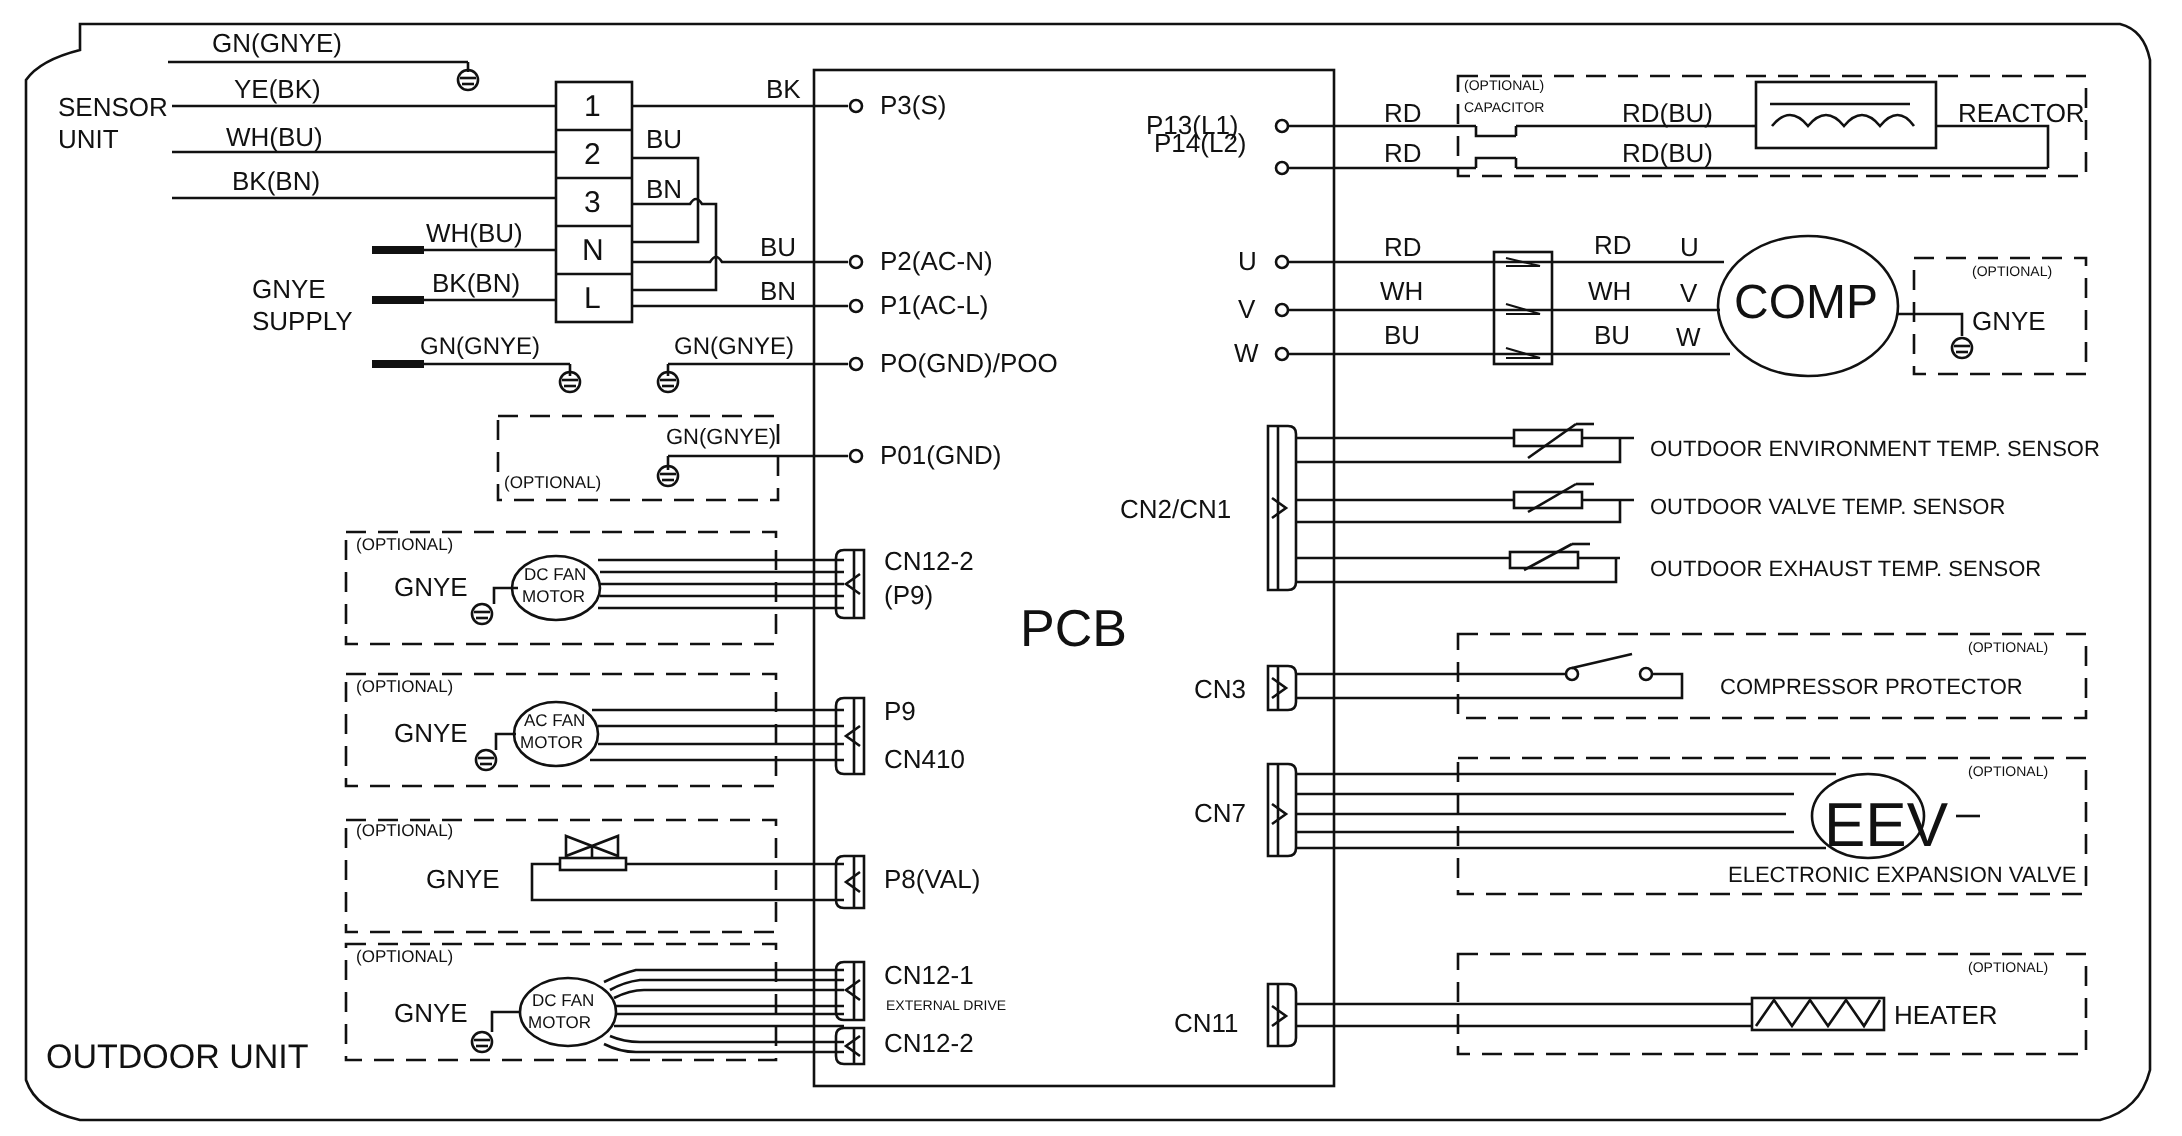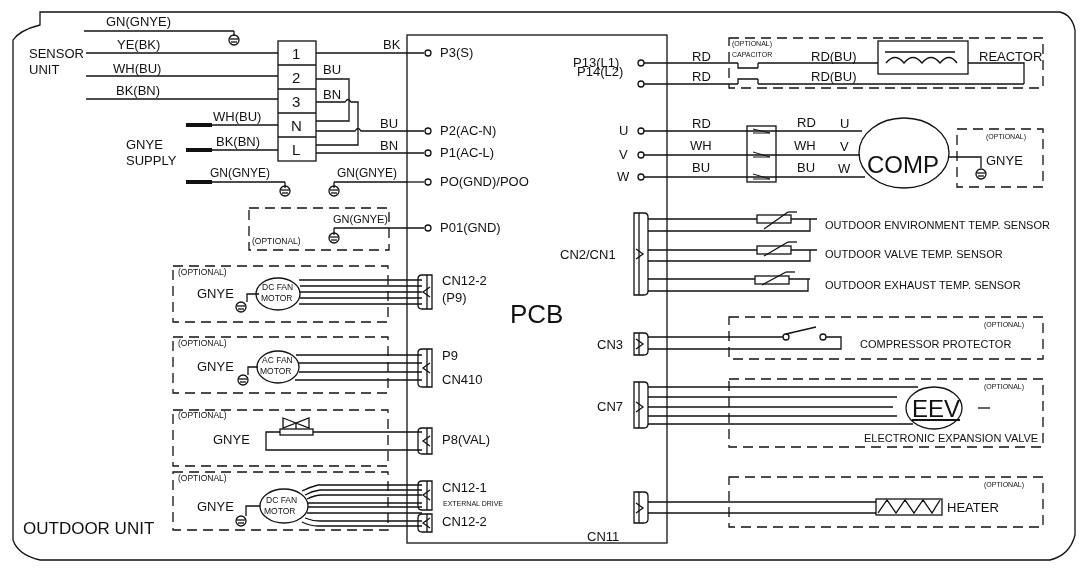--- a/index.html
+++ b/index.html
@@ -6,22 +6,22 @@
   body{width:1091px;height:568px;overflow:hidden;font-family:"Liberation Sans","DejaVu Sans",sans-serif;}
   #stage{position:relative;width:1091px;height:568px;}
   svg{position:absolute;left:0;top:0;}
   .t{position:absolute;white-space:nowrap;color:#111;line-height:1;}
   .s13{font-size:13px;}
   .s12{font-size:12px;}
   .s11{font-size:11px;}
   .s9{font-size:8.5px;}
   .s7{font-size:7px;}
   .big{font-size:26px;}
-  .comp{font-size:24px;margin-top:13px;}
-  .eev{font-size:24px;text-decoration:underline;}
+  .comp{font-size:24px;}
+  .eev{font-size:31px;}
   .s15{font-size:15px;}
   .s17{font-size:17px;}
 </style>
 </head>
 <body>
 
 <div id="stage">
 <svg width="1091" height="568" viewBox="0 0 1091 568" stroke="#111" fill="none" stroke-width="1.3">
 
   <path d="M40,25 Q20,30 13,40 L13,540 Q18,555 40,560 L1050,560 Q1070,555 1075,535 L1075,30 Q1072,15 1060,12 L40,12 Z" stroke-width="1.3"></path>
@@ -328,21 +328,21 @@
 <span class="t big" style="left:510px;top:301px">PCB</span>
 
 <span class="t s13" style="left:573px;top:56px">P13(L1)</span>
 <span class="t s13" style="left:577px;top:65px">P14(L2)</span>
 <span class="t s13" style="left:619px;top:124px">U</span>
 <span class="t s13" style="left:619px;top:148px">V</span>
 <span class="t s13" style="left:617px;top:170px">W</span>
 <span class="t s13" style="left:560px;top:248px">CN2/CN1</span>
 <span class="t s13" style="left:597px;top:338px">CN3</span>
 <span class="t s13" style="left:597px;top:400px">CN7</span>
-<span class="t s13" style="left:587px;top:530px">CN11</span>
+<span class="t s13" style="left:587px;top:505px">CN11</span>
 
 <span class="t s13" style="left:692px;top:50px">RD</span>
 <span class="t s13" style="left:692px;top:70px">RD</span>
 <span class="t s7" style="left:732px;top:40px">(OPTIONAL)</span>
 <span class="t s7" style="left:732px;top:51px">CAPACITOR</span>
 <span class="t s13" style="left:811px;top:50px">RD(BU)</span>
 <span class="t s13" style="left:811px;top:70px">RD(BU)</span>
 <span class="t s13" style="left:979px;top:50px">REACTOR</span>
 
 <span class="t s13" style="left:692px;top:117px">RD</span>

